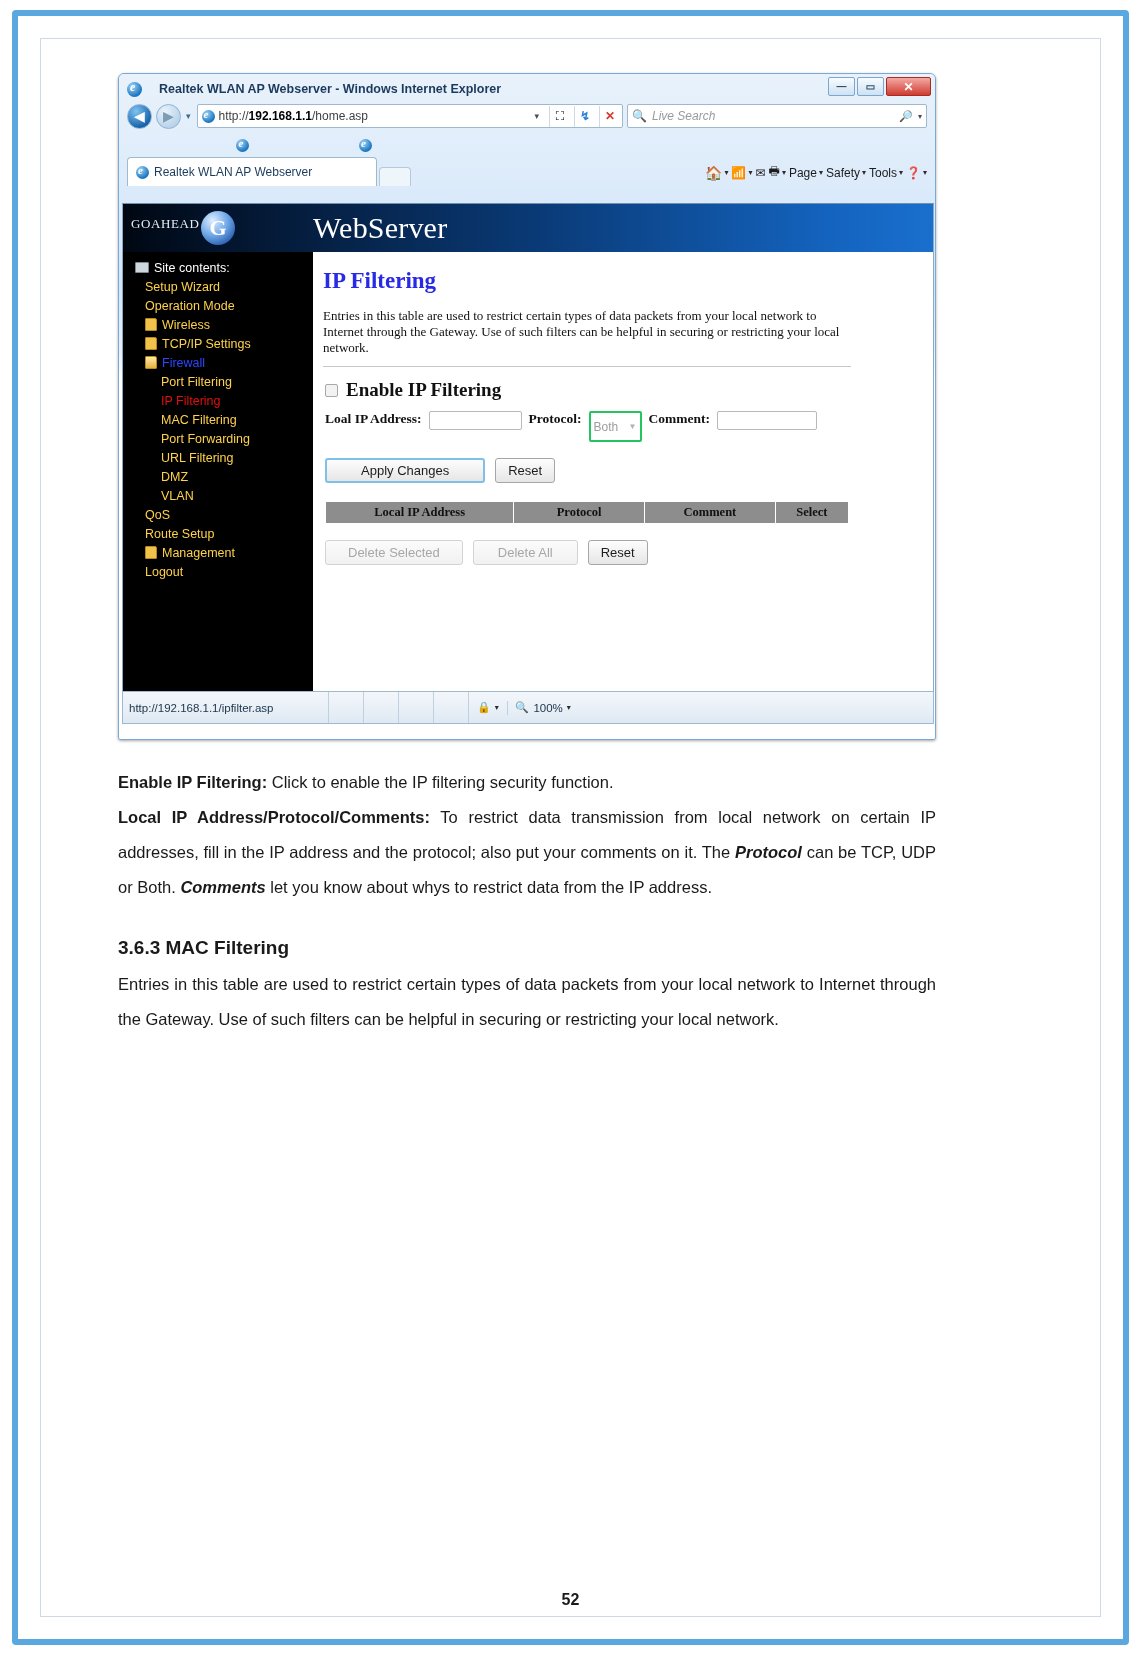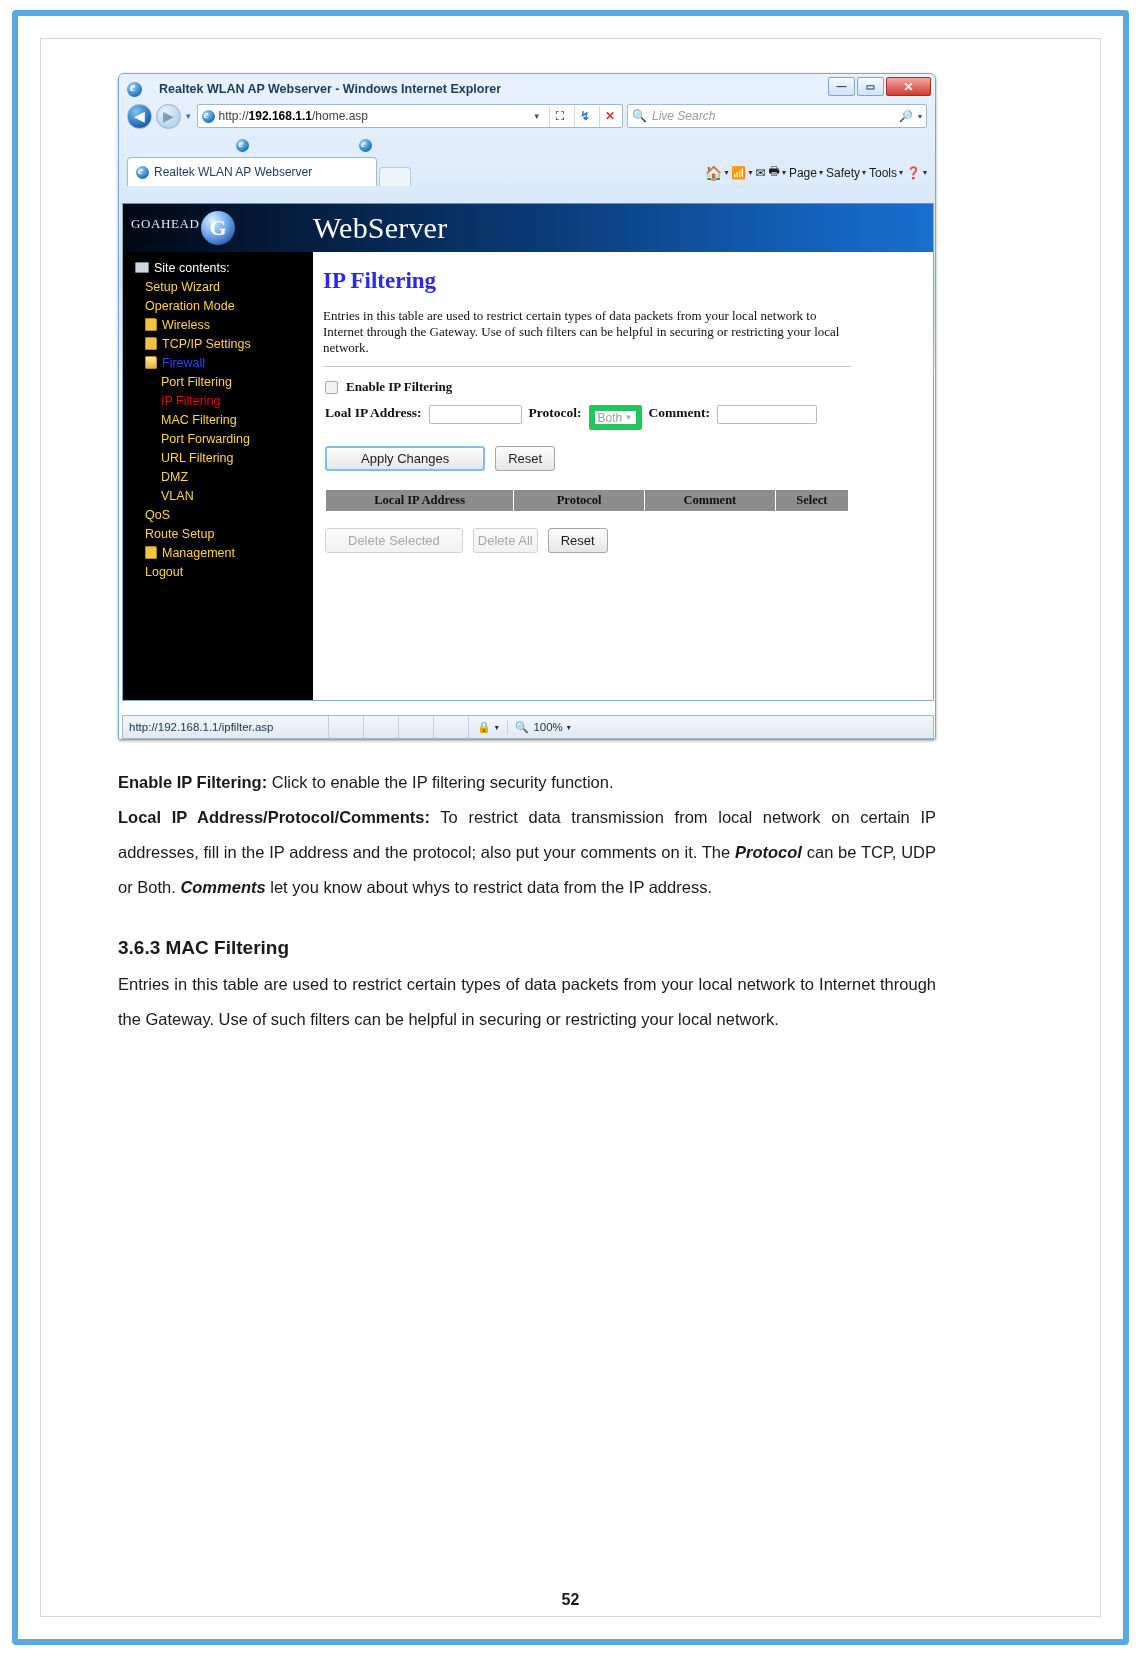--- a/index.html
+++ b/index.html
@@ -185,33 +185,33 @@
   .content{
     flex:1 1 auto;background:#fff;padding:16px 18px 0 10px;
     font-family:"Liberation Serif", serif;color:#111;
   }
   .content h2{
     margin:0 0 14px 0;color:#2a2ae6;font-size:23px;font-weight:bold;
     font-family:"Liberation Serif",serif;
   }
   .desc{ font-size:13px;line-height:16px;margin:0 0 10px 0;max-width:530px;}
   hr.rule{ border:none;border-top:1px solid #c9c9c9;margin:6px 0 12px 0;max-width:528px;}
-  .chkrow{ display:flex;align-items:center;gap:8px;font-size:13px;font-weight:bold;margin:0 0 10px 2px;}
+  .chkrow{ display:flex;align-items:center;gap:8px;font-size:19px;font-weight:bold;margin:0 0 10px 2px;}
   .chk{
     width:13px;height:13px;border:1px solid #a8a8a8;background:#f2f2f2;border-radius:2px;
   }
   .fieldrow{ display:flex;align-items:flex-start;gap:7px;font-size:13.5px;font-weight:bold;margin:0 0 16px 2px;}
   .tin{
     height:19px;border:1px solid #b9b9b9;background:#fff;border-radius:2px;
     font-family:"Liberation Sans",sans-serif;
   }
   .tin.ip{ width:93px;}
   .tin.cmt{ width:100px;}
   .selbox{
-    height:25px;width:53px;border:6px solid #22c55e;background:#fff;border-radius:2px;
+    height:31px;width:53px;border:2px solid #22c55e;background:#fff;border-radius:2px;
     display:flex;align-items:center;padding:0 3px;
     font-family:"Liberation Sans",sans-serif;font-size:12px;color:#9d9d9d;font-weight:normal;
   }
   .selcaret{ margin-left:auto;font-size:8px;color:#b0b0b0;}
   .btnrow{ display:flex;align-items:center;gap:10px;margin:0 0 18px 2px;}
   .btn{
     font-family:"Liberation Sans",sans-serif;font-size:13px;color:#1d1d1d;
     background:linear-gradient(180deg,#fdfdfd,#e6e6e6);
     border:1px solid #a6a6a6;border-radius:3px;padding:4px 12px;line-height:15px;
   }
@@ -220,21 +220,21 @@
   .tbl-label{ font-size:13.5px;font-weight:bold;margin:0 0 4px 2px;}
   table.filter{ border-collapse:collapse;width:524px;margin:0 0 16px 2px;}
   table.filter th{
     background:#8d8d8d;color:#111;font-size:12.5px;font-weight:bold;
     padding:3px 0;border:1px solid #fff;
     font-family:"Liberation Serif",serif;
   }
 
   
   .statusbar{
-    position:absolute;left:3px;bottom:0;width:812px;height:24px;
+    position:absolute;left:3px;bottom:15px;width:812px;height:33px;
     background:linear-gradient(180deg,#f3f7fb,#dfe9f3);
     border:1px solid #9fb8cf;
     display:flex;align-items:center;font-size:11.5px;color:#22384d;
   }
   .sb-url{ padding-left:6px;min-width:205px;}
   .sb-cell{ border-left:1px solid #bfd0de;height:100%;width:35px;}
   .sb-zone{ display:flex;align-items:center;gap:5px;padding-left:14px;border-left:1px solid #bfd0de;height:100%;flex:1 1 auto;}
   .globe{
     width:13px;height:13px;border-radius:50%;
     background:radial-gradient(circle at 34% 30%,#8fd2f5,#1c74b8 75%);
@@ -465,21 +465,21 @@
               <th style="width:25%">Protocol</th>
               <th style="width:25%">Comment</th>
               <th style="width:14%">Select</th>
             </tr>
           </thead>
           <tbody></tbody>
         </table>
 
         <div class="btnrow">
           <button class="btn disabled" style="padding:4px 22px;">Delete Selected</button>
-          <button class="btn disabled" style="padding:4px 4px;">Delete All</button>
+          <button class="btn disabled" style="padding:4px 24px;">Delete All</button>
           <button class="btn">Reset</button>
         </div>
       </div>
     </div>
   </div>
 
   <div class="statusbar">
     <span class="sb-url">http://192.168.1.1/ipfilter.asp</span>
     <span class="sb-cell"></span>
     <span class="sb-cell"></span>

